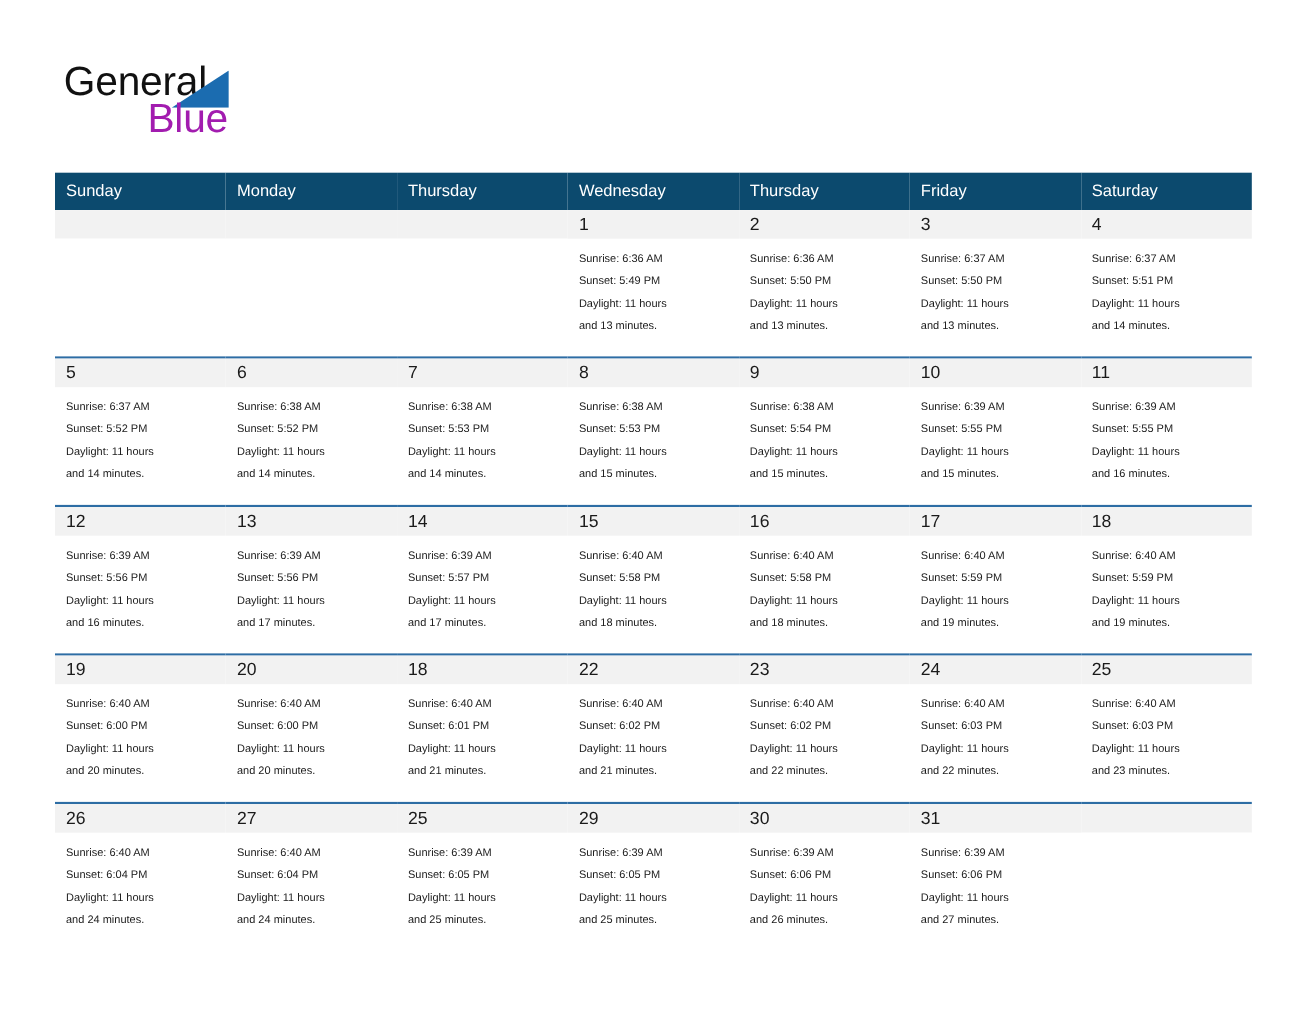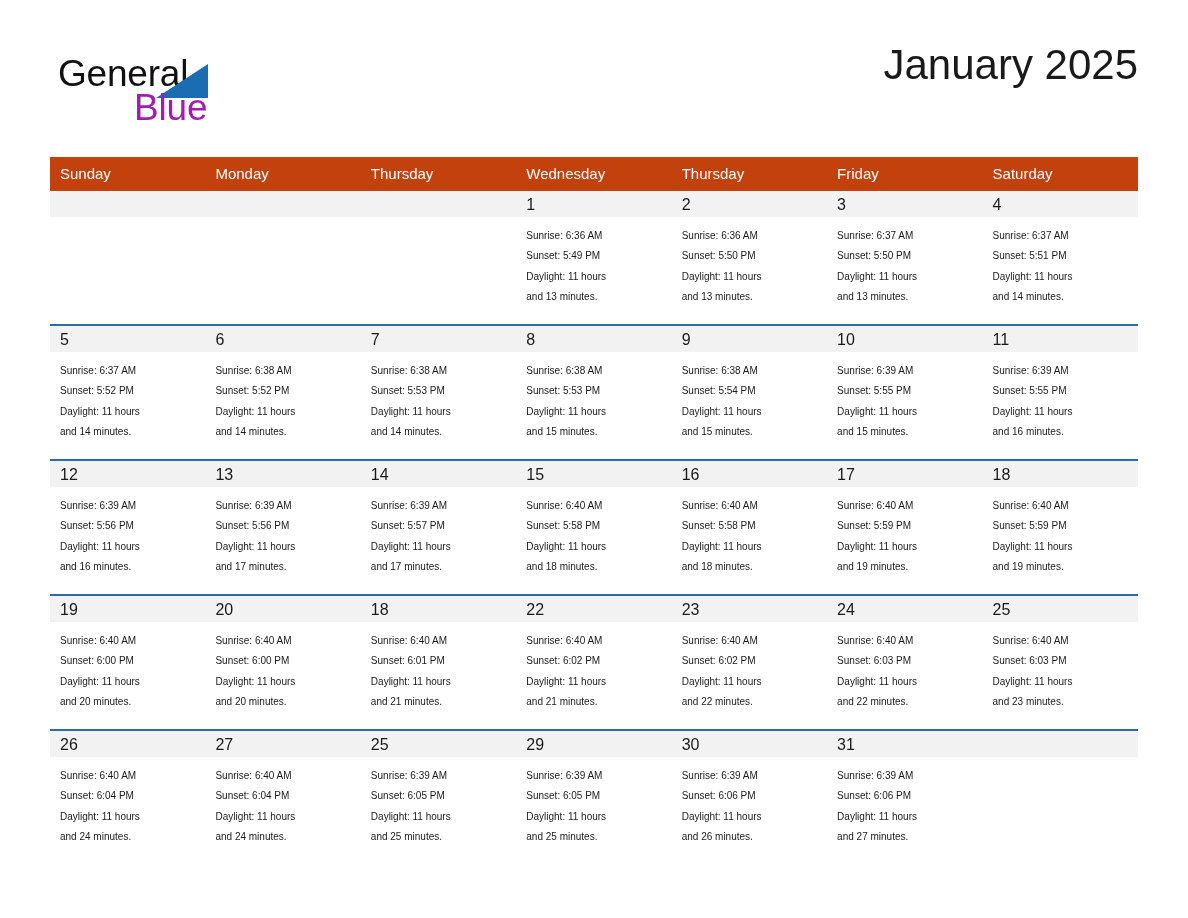--- a/index.html
+++ b/index.html
@@ -88,21 +88,21 @@
     left: 50px;
     top: 157px;
     width: 1088px;
   }
   .cal-table {
     width: 1088px;
     border-collapse: collapse;
     table-layout: fixed;
   }
   .cal-table th {
-    background: #c2410c;
+    background: #0c4a6e;
     color: #ffffff;
     font-size: 15px;
     font-weight: normal;
     text-align: left;
     padding: 8px 0 9px 10px;
     height: 34px;
     vertical-align: middle;
   }
   .cal-table td {
     width: 155.4px;
@@ -147,21 +147,20 @@
       <span class="brand-general">General</span>
       <span class="brand-tri">
         <svg width="52" height="34" viewBox="0 0 52 34" xmlns="http://www.w3.org/2000/svg">
           <polygon points="0,34 52,34 52,0" fill="#1b6cb0"></polygon>
         </svg>
       </span>
       <span class="brand-blue">Blue</span>
     </div>
 
     <div class="title-block">
-      <h1 class="month-title">January 2025</h1>
     </div>
 
   </div>
 
   <div class="calendar">
     <table class="cal-table">
       <thead>
         <tr>
           <th>Sunday</th>
           <th>Monday</th>

